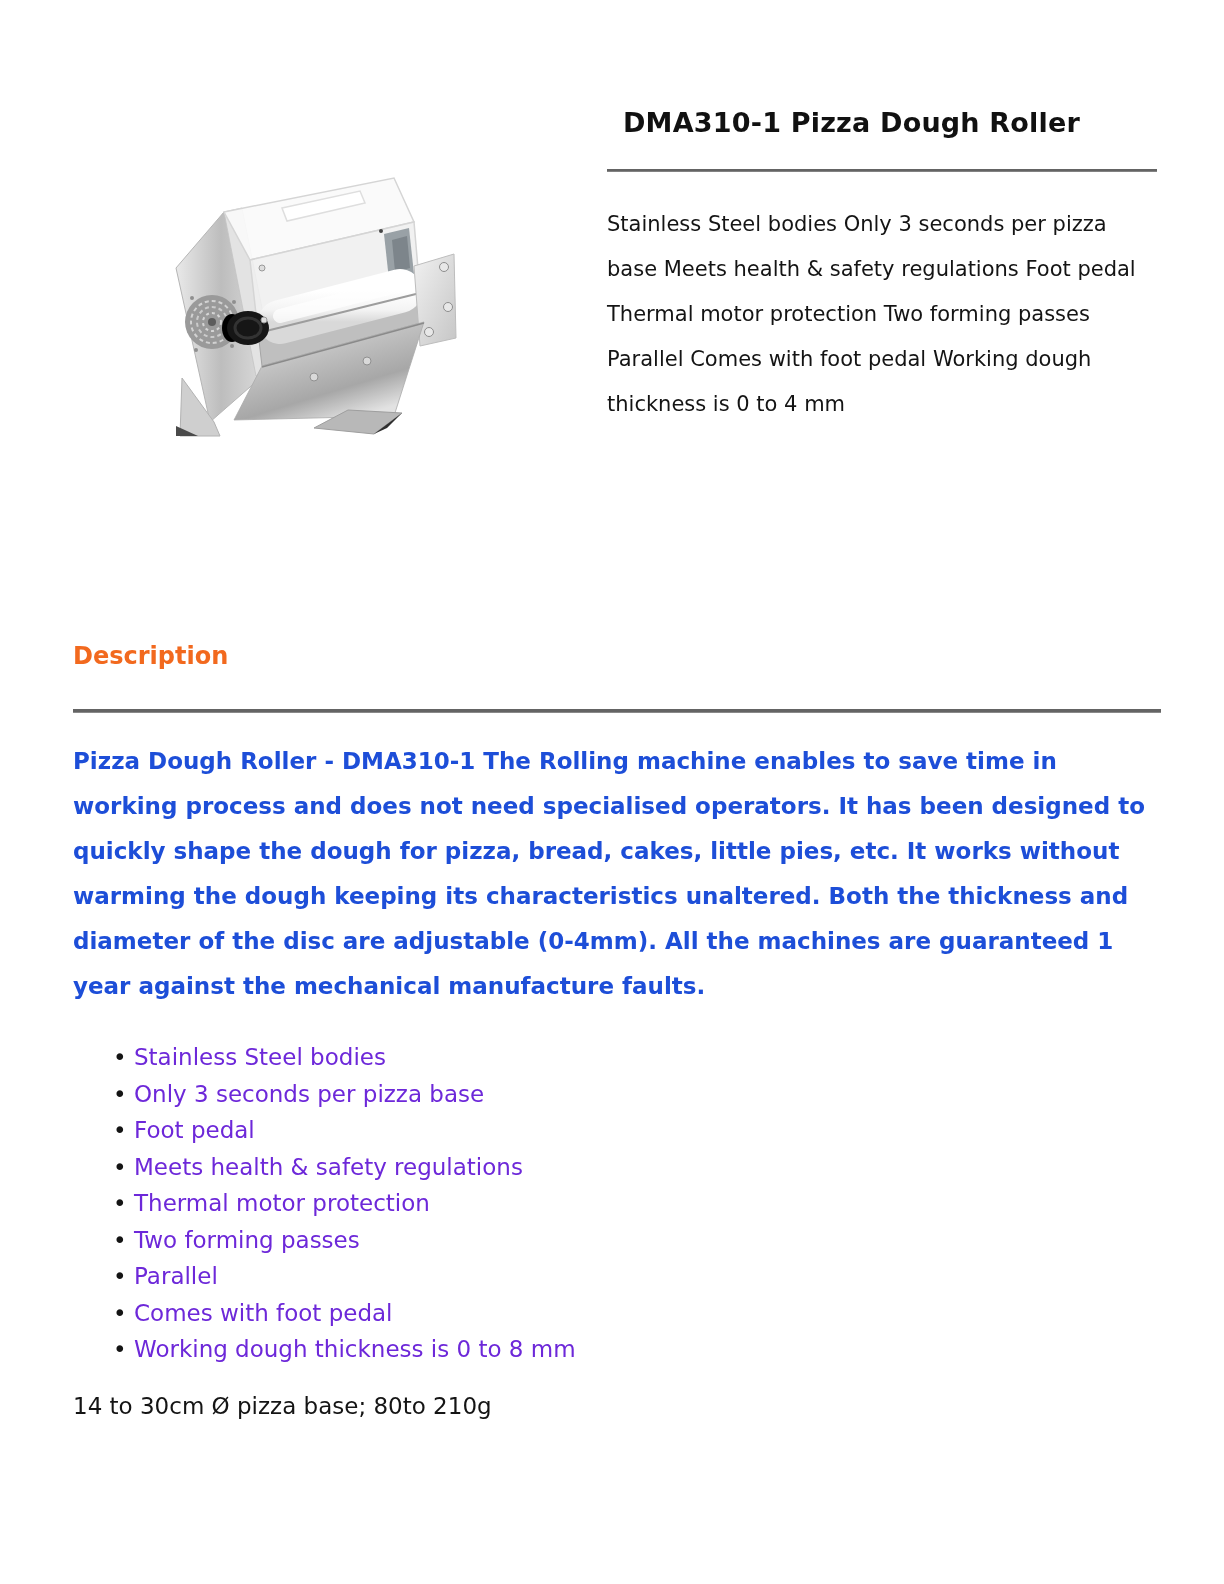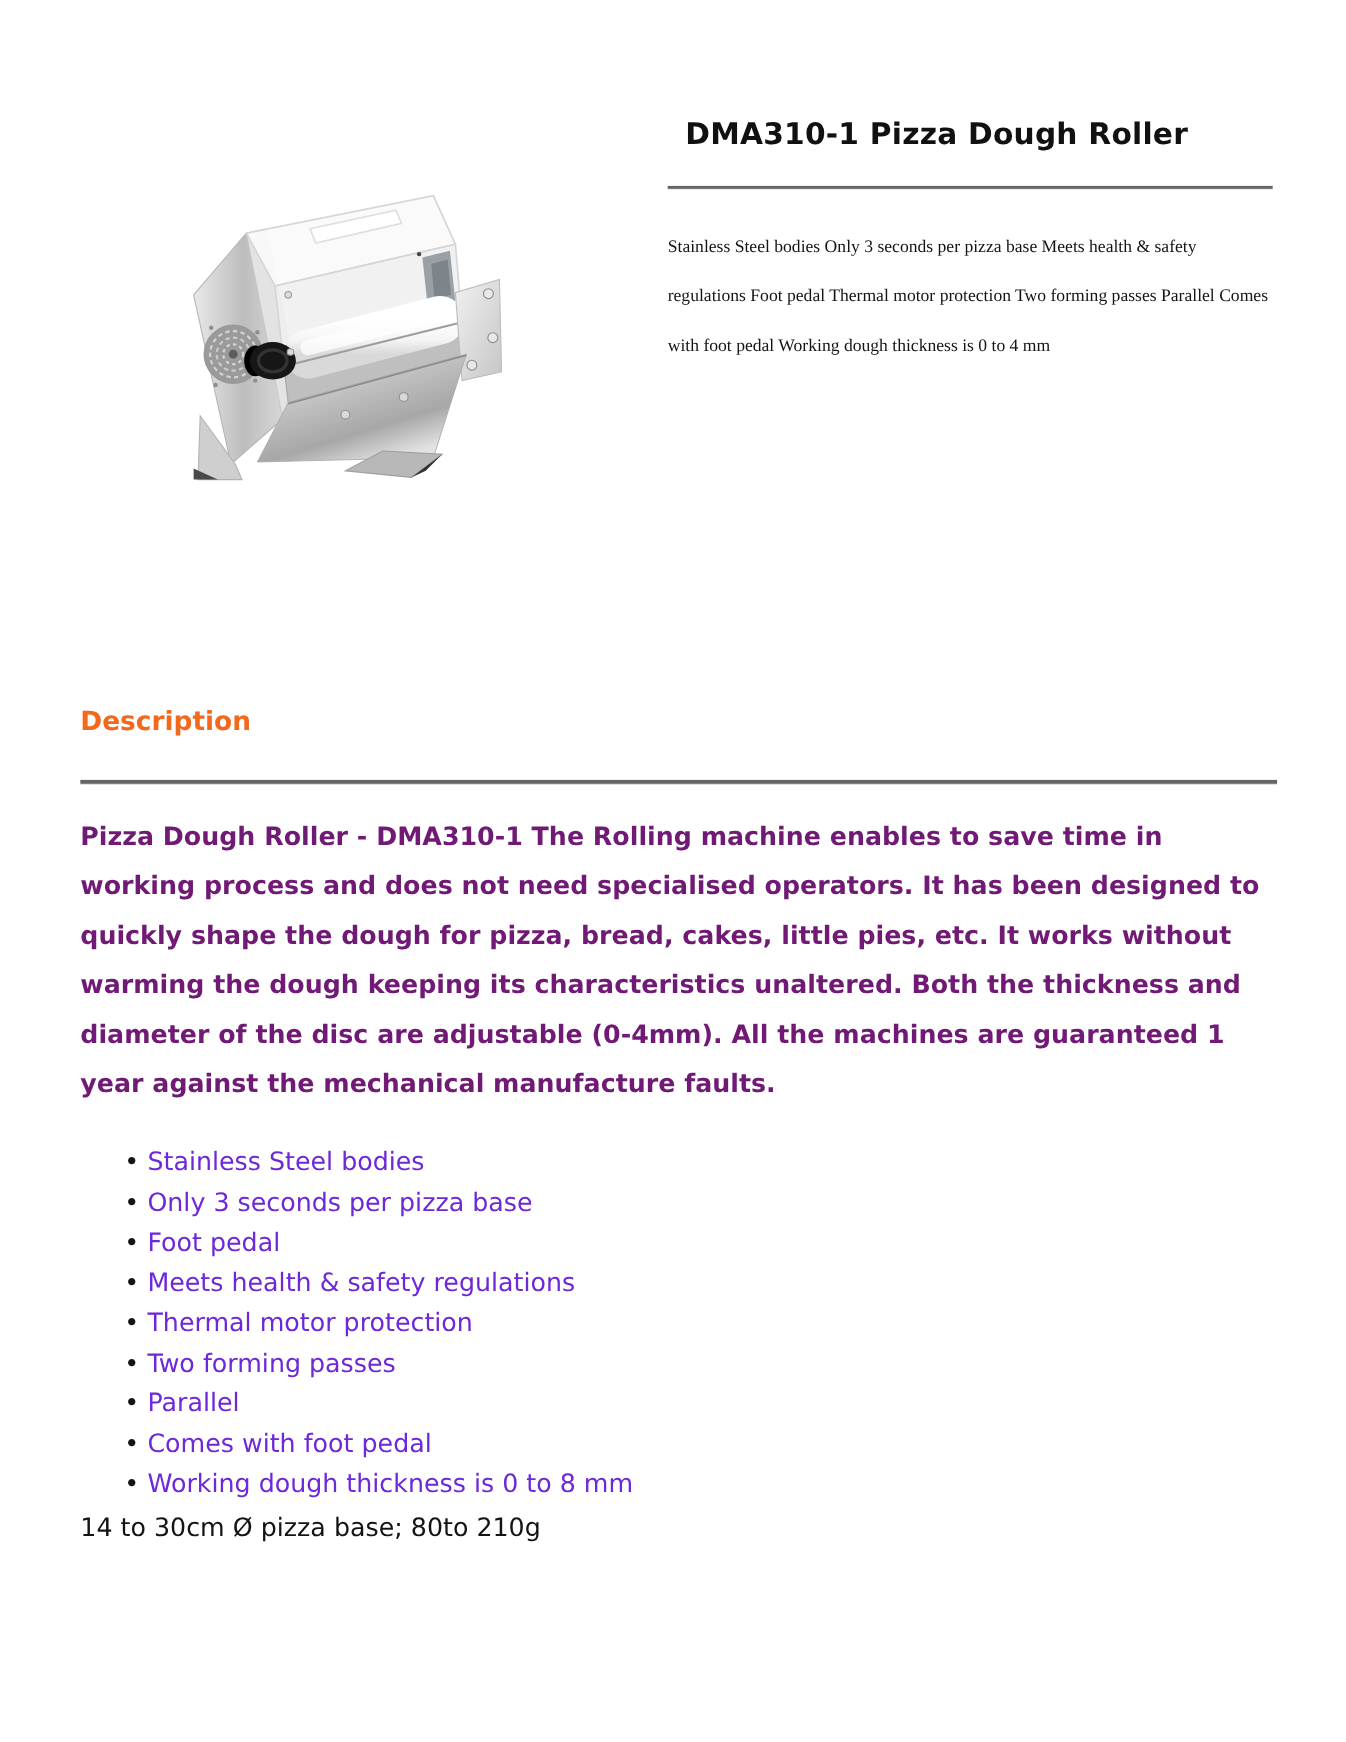--- a/index.html
+++ b/index.html
@@ -42,24 +42,23 @@
   }
   .rule {
     border: none;
     height: 3px;
     background: linear-gradient(#646464 65%, #9e9e9e);
     margin: 0;
   }
   .title-rule { margin-top: 29px; }
   .short-desc {
     margin: 30px 0 0 0;
-    font-size: 16px;
+    font-size: 21px;
     line-height: 45px;
     color: #141414;
-    font-family: Liberation Serif, serif;
   }
 
   
   .description-section {
     position: absolute;
     left: 73px;
     top: 641px;
     width: 1088px;
   }
   .description-heading {
@@ -67,21 +66,21 @@
     font-size: 24px;
     line-height: 30px;
     font-weight: bold;
   }
   .section-rule { margin-top: 38px; height: 4px; }
   .lead-paragraph {
     margin: 26px 0 0 0;
     font-size: 23px;
     font-weight: bold;
     line-height: 45px;
-    color: #701a75;
+    color: #1d4ed8;
   }
   .feature-list {
     margin: 30px 0 0 0;
     padding: 0 0 0 61px;
     list-style: none;
   }
   .feature-list li {
     position: relative;
     font-size: 23px;
     line-height: 36.5px;
@@ -89,21 +88,21 @@
   }
   .feature-list li::before {
     content: "\2022";
     position: absolute;
     left: -21px;
     top: 0;
     font-size: 23px;
     color: #141414;
   }
   .spec-line {
-    margin: 3px 0 0 0;
+    margin: 20px 0 0 0;
     font-size: 23px;
     line-height: 36px;
     color: #141414;
   }
 </style>
 </head>
 <body>
 
 <div class="page">
 

